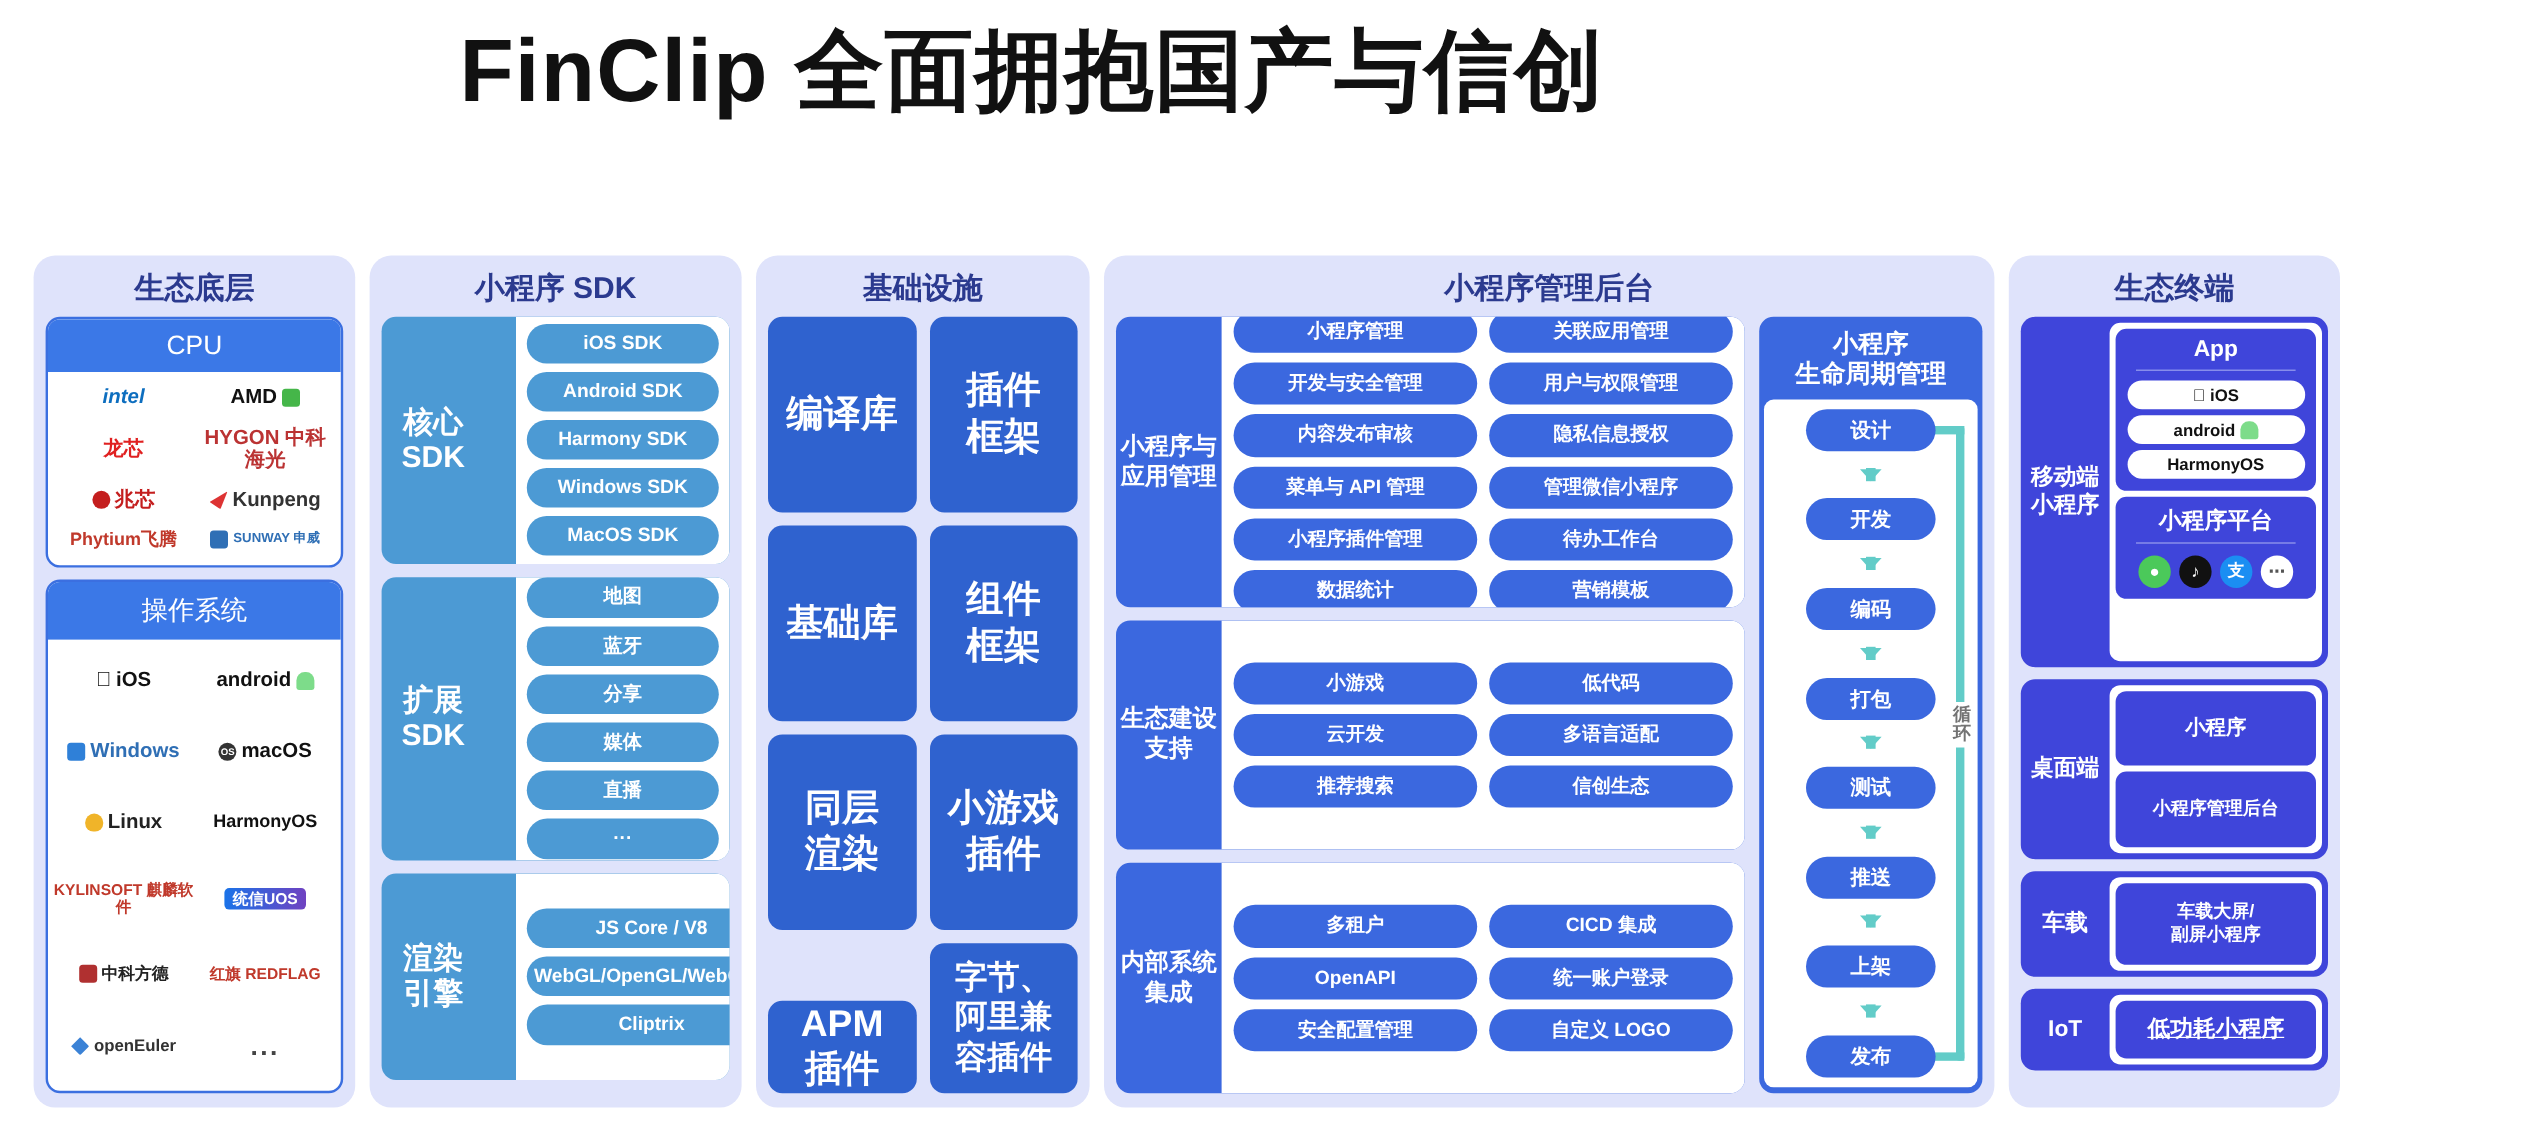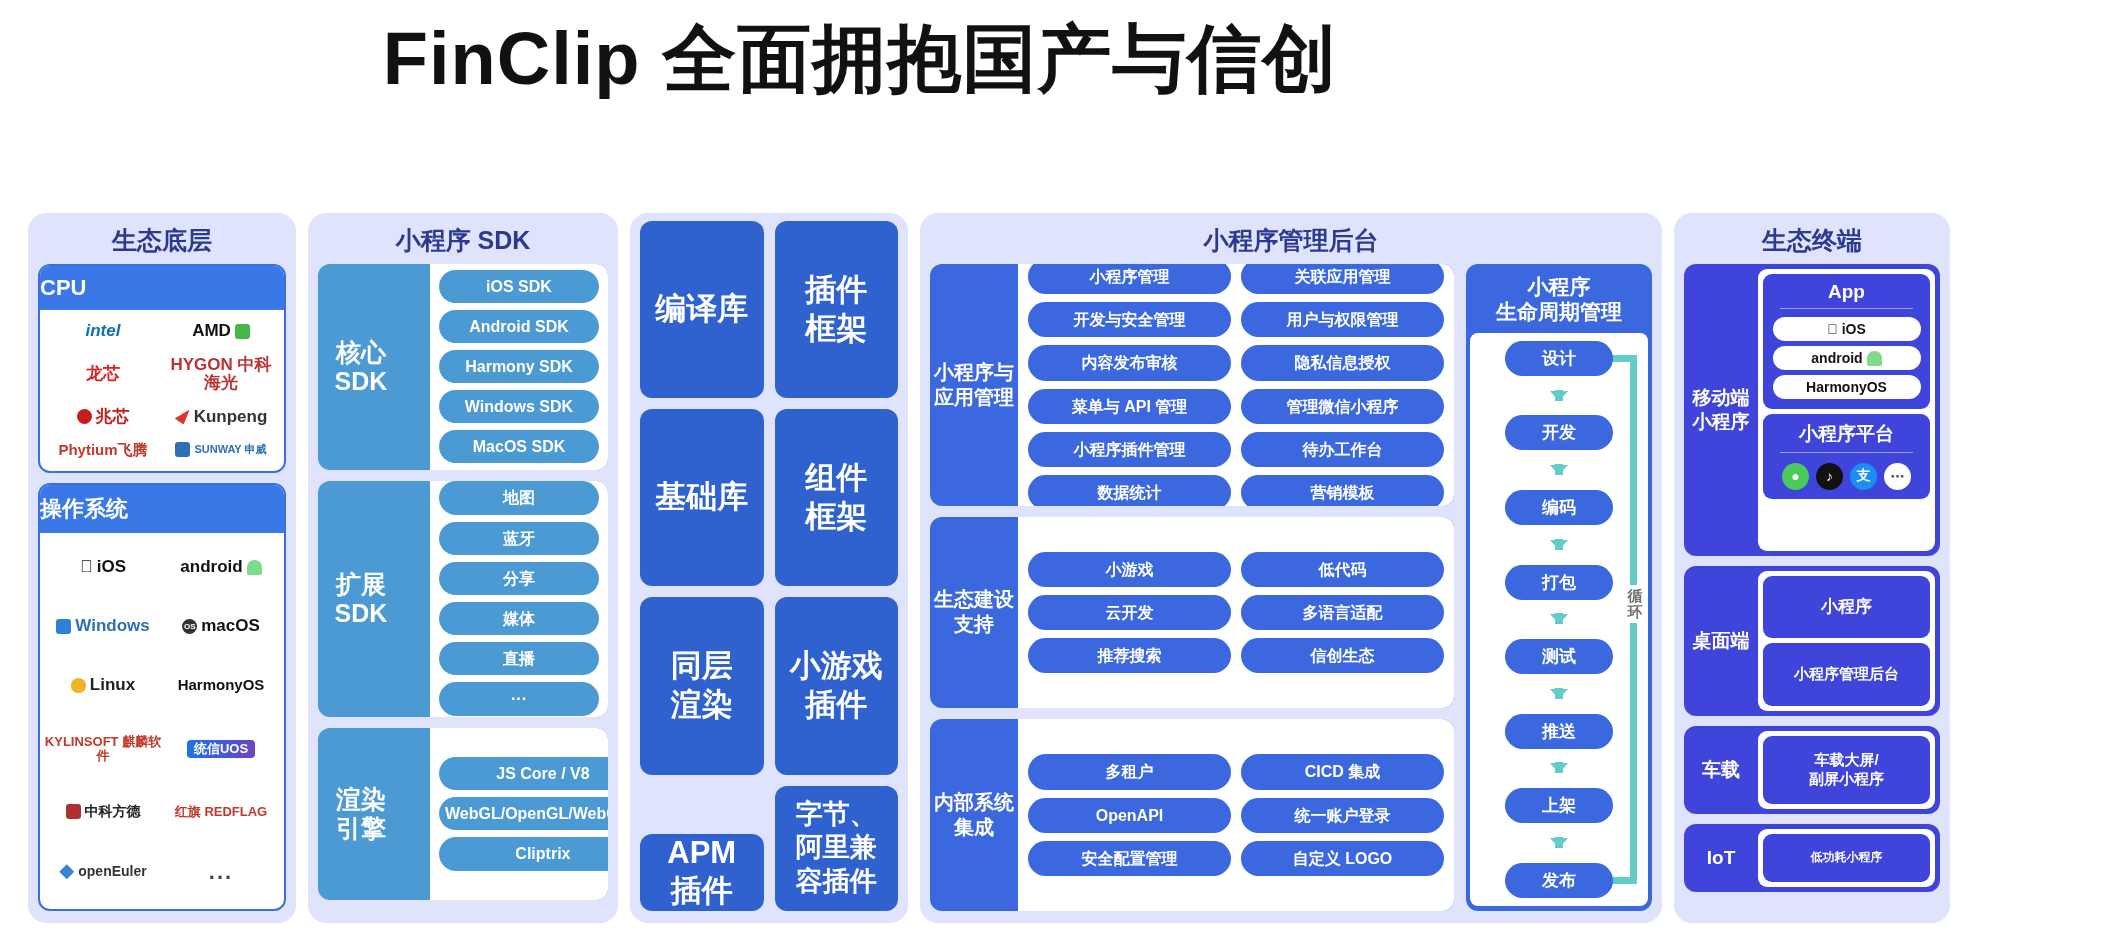--- a/index.html
+++ b/index.html
@@ -28,22 +28,22 @@
   .col-infra{width:278px;}
   .col-admin{width:742px;}
   .col-term{width:276px;}
 
   .col-title{text-align:center;font-size:25px;font-weight:bold;color:#2b3a8f;
              padding:6px 0 9px 0;line-height:1.1;}
 
   
   .panel{background:#ffffff;border:2px solid #3b6fe0;border-radius:12px;
          overflow:hidden;display:flex;flex-direction:column;}
-  .panel-head{background:#3b78e7;color:#fff;font-size:22px;font-weight:bold;
-              padding:9px 0;}
+  .panel-head{background:#3b78e7;color:#fff;font-size:22px;font-weight:normal;
+              text-align:center;padding:9px 0;}
   .logo-grid{display:grid;grid-template-columns:1fr 1fr;flex:1;
              align-content:space-around;justify-items:center;align-items:center;
              padding:6px 4px;gap:2px 0;}
   .logo{font-size:17px;font-weight:bold;text-align:center;line-height:1.05;
         display:flex;align-items:center;justify-content:center;gap:4px;}
   .sq{display:inline-block;width:15px;height:15px;border-radius:3px;}
   .dots{font-size:22px;color:#444;letter-spacing:2px;}
 
   .cpu-panel{height:205px;}
   .os-panel{flex:1;margin-top:10px;}
@@ -249,20 +249,21 @@
 引擎</div>
         <div class="sdk-pills">
           <div class="pill-lt">JS Core / V8</div>
           <div class="pill-lt">WebGL/OpenGL/WebGPU</div>
           <div class="pill-lt">Cliptrix</div>
         </div>
       </div>
     </div>
 
     <div class="col col-infra">
+      <div class="col-title">基础设施</div>
       <div class="infra-grid">
         <div class="infra-cell" style="white-space:pre-line;">编译库</div>
         <div class="infra-cell" style="white-space:pre-line;">插件
 框架</div>
         <div class="infra-cell" style="white-space:pre-line;">基础库</div>
         <div class="infra-cell" style="white-space:pre-line;">组件
 框架</div>
         <div class="infra-cell" style="white-space:pre-line;">同层
 渲染</div>
         <div class="infra-cell" style="white-space:pre-line;">小游戏
@@ -405,20 +406,20 @@
           <div class="term-label">车载</div>
           <div class="term-content">
             <div class="tsimple" style="flex:1;display:flex;align-items:center;justify-content:center;white-space:pre-line;font-size:15px;">车载大屏/
 副屏小程序</div>
           </div>
         </div>
 
         <div class="term-row term-iot">
           <div class="term-label">IoT</div>
           <div class="term-content">
-            <div class="tsimple" style="flex:1;display:flex;align-items:center;justify-content:center;font-size:12px;">低功耗小程序</div>
+            <div class="tsimple" style="flex:1;display:flex;align-items:center;justify-content:center;font-size:19px;text-decoration:underline;">低功耗小程序</div>
           </div>
         </div>
       </div>
     </div>
 
   </div>
 </div>
 
 </body></html>

